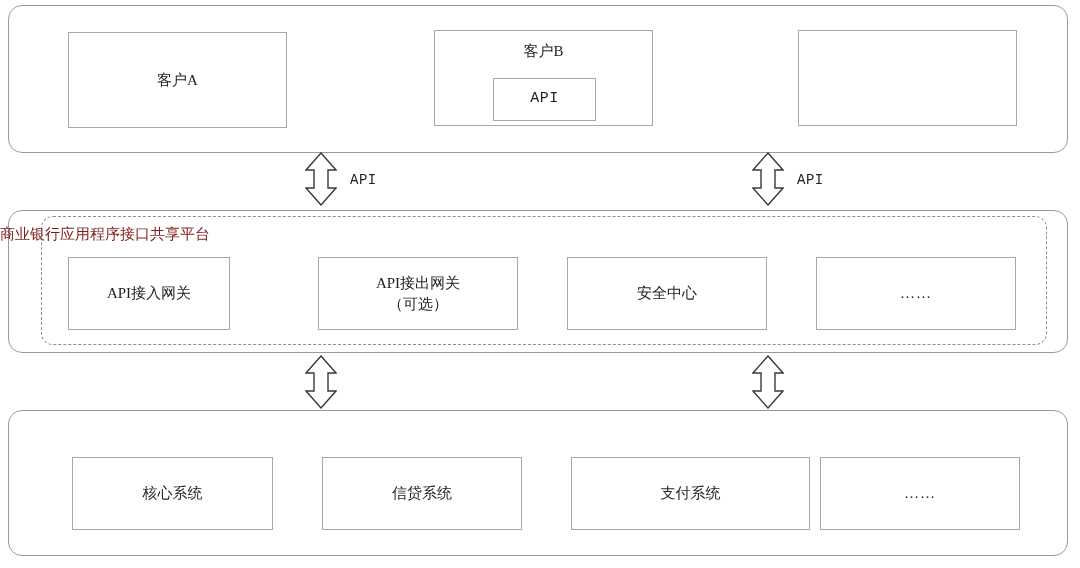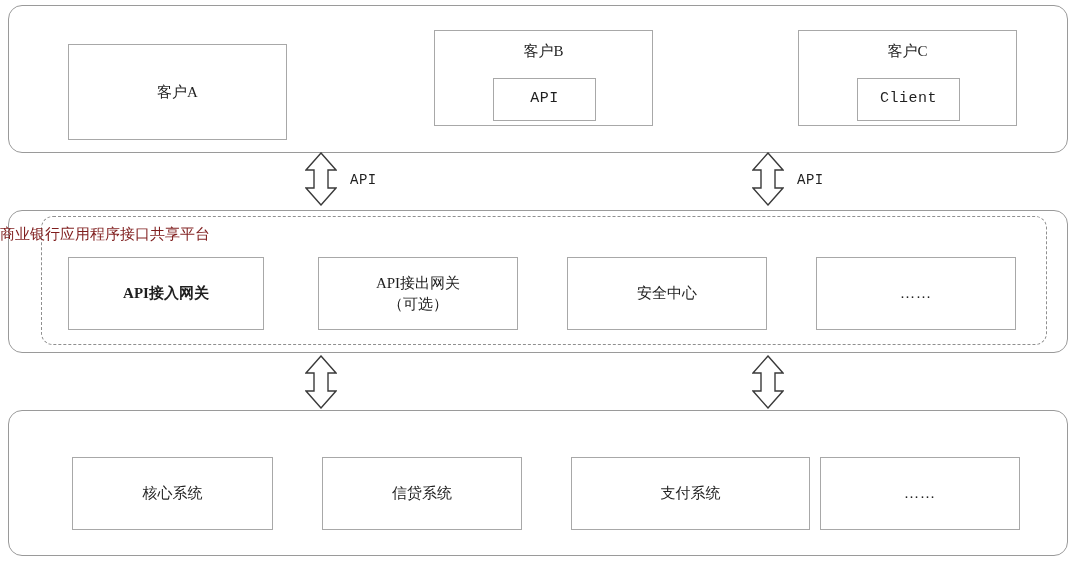--- a/index.html
+++ b/index.html
@@ -100,36 +100,32 @@
   }
 </style>
 </head>
 <body>
 
 <div id="canvas">
 
   <div class="layer" style="left:8px; top:5px; width:1060px; height:148px;">
   </div>
 
-  <div class="node" style="left:68px; top:44px; width:219px; height:96px;">
+  <div class="node" style="left:68px; top:32px; width:219px; height:96px;">
     <span>客户A</span>
   </div>
 
   <div class="node titled" style="left:434px; top:30px; width:219px; height:96px;">
     <span class="node-title">客户B</span>
     <div class="node mono" style="left:58px; top:47px; width:103px; height:43px;">
       <span>API</span>
     </div>
   </div>
 
   <div class="node titled" style="left:798px; top:30px; width:219px; height:96px;">
-    <span class="node-title">客户C</span>
-    <div class="node mono" style="left:58px; top:47px; width:103px; height:43px;">
-      <span>Client</span>
-    </div>
   </div>
 
   <div class="arrow" style="left:305px; top:152px;">
     <svg width="32" height="54" viewBox="0 0 32 54" xmlns="http://www.w3.org/2000/svg">
       <polygon points="16,1 31,18 23,18 23,36 31,36 16,53 1,36 9,36 9,18 1,18" fill="#ffffff" stroke="#3a3a3a" stroke-width="1.4" stroke-linejoin="miter"></polygon>
     </svg>
   </div>
   <div class="arrow-label" style="left:350px; top:172px;">API</div>
 
   <div class="arrow" style="left:752px; top:152px;">
@@ -140,21 +136,21 @@
   <div class="arrow-label" style="left:797px; top:172px;">API</div>
 
   <div class="layer" style="left:8px; top:210px; width:1060px; height:143px;">
   </div>
 
   <div class="dashed-box" style="left:41px; top:216px; width:1006px; height:129px;">
   </div>
 
   <div class="platform-title" style="top:225px;">商业银行应用程序接口共享平台</div>
 
-  <div class="node" style="left:68px; top:257px; width:196px; height:73px;font-weight:bold;">
+  <div class="node" style="left:68px; top:257px; width:162px; height:73px;">
     <span>API接入网关</span>
   </div>
 
   <div class="node" style="left:318px; top:257px; width:200px; height:73px;">
     <span style="display:block;">
       <span style="display:block;">API接出网关</span>
       <span style="display:block;font-family:Liberation Serif, serif;">（可选）</span>
     </span>
   </div>
 

